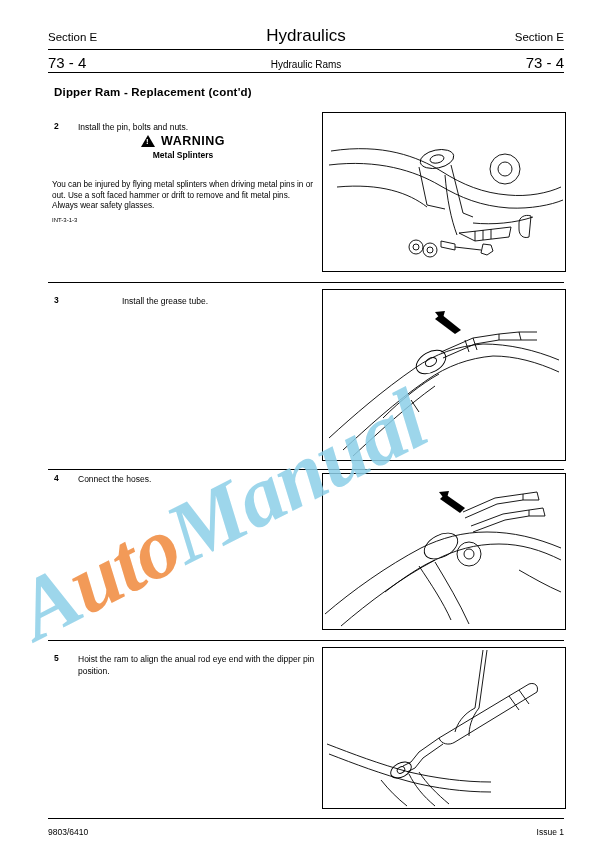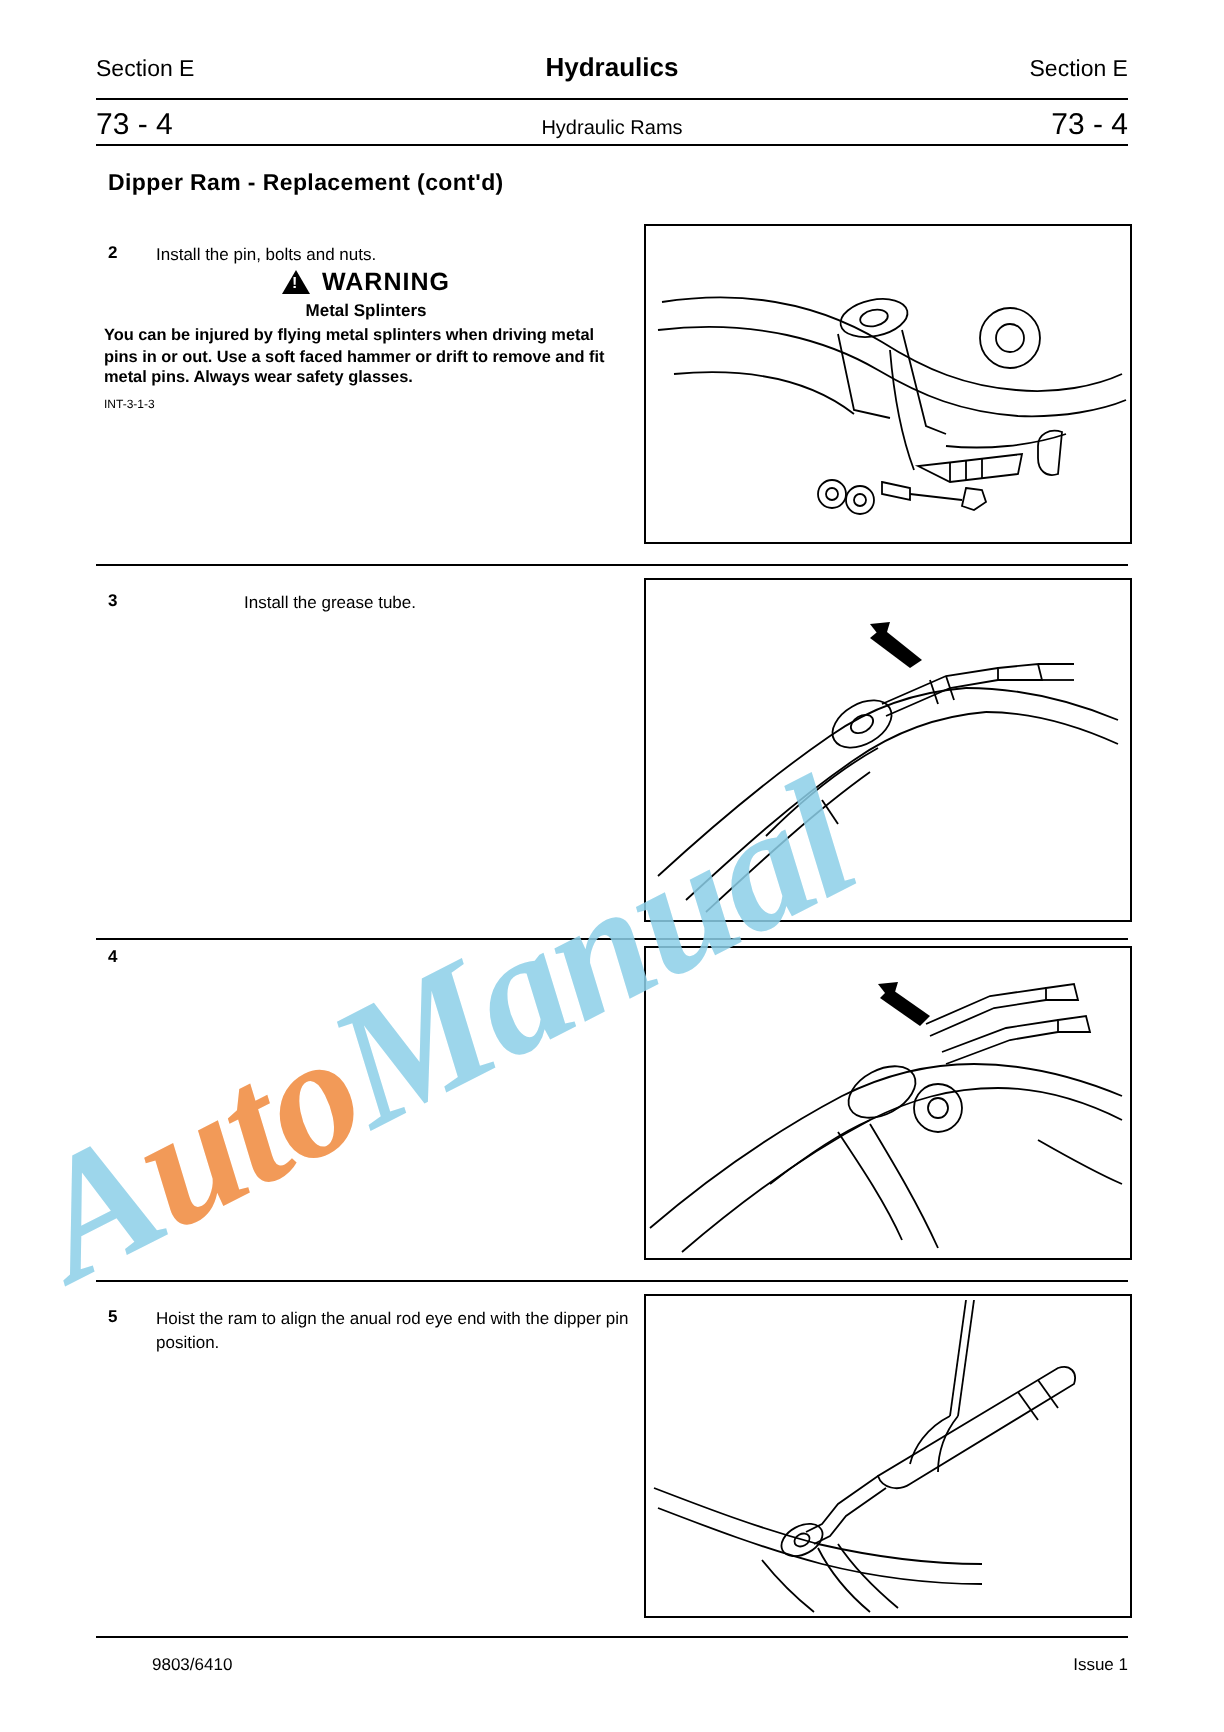--- a/index.html
+++ b/index.html
@@ -31,22 +31,22 @@
     height: 20px;
     display: flex;
     align-items: baseline;
     justify-content: space-between;
   }
   .hdr-left, .hdr-right {
     font-size: 11.5px;
     color: #000;
   }
   .hdr-center {
-    font-size: 13px;
-    font-weight: bold;
+    font-size: 17px;
+    font-weight: normal;
     text-align: center;
   }
   .hdr-rule {
     position: absolute;
     left: 48px;
     right: 48px;
     top: 49px;
     border-top: 1px solid #000;
     height: 0;
   }
@@ -139,23 +139,23 @@
     font-weight: bold;
     letter-spacing: .5px;
   }
   .warn-sub {
     font-size: 8.5px;
     font-weight: bold;
     margin-top: 2px;
   }
   .warn-body {
     font-size: 8.2px;
-    font-weight: bold;
+    font-weight: normal;
     line-height: 10.5px;
-    margin-top: 3px;
+    margin-top: 20px;
     text-align: left;
   }
   .warn-code {
     font-size: 6px;
     margin-top: 5px;
     text-align: left;
   }
 
   
   .fig {
@@ -166,21 +166,20 @@
   }
   .fig svg { display: block; }
   .foot-row {
     position: absolute;
     left: 48px;
     right: 48px;
     top: 827px;
     display: flex;
     justify-content: space-between;
     font-size: 8.5px;
-    margin-left: 28px;
   }
 
   
   .watermark {
     position: absolute;
     left: 0; top: 0;
     width: 612px; height: 866px;
     pointer-events: none;
   }
   .wm-text {
@@ -302,20 +301,21 @@
 
       <path d="M60 128 C78 110 98 94 116 84"></path>
       <path d="M88 110 L96 122"></path>
       <path d="M30 166 C56 142 84 116 112 96"></path>
     </svg>
   </div>
 
   <div class="step-rule" style="top:469px;"></div>
 
   <div class="step-num" style="left:54px; top:473px;">4</div>
+  <div class="step-text" style="left:78px; top:473px;">Connect the hoses.</div>
 
   <div class="fig" style="left:322px; top:473px; width:242px; height:155px;">
     <svg width="242" height="155" viewBox="0 0 242 155" fill="none" stroke="#000" stroke-width="0.9">
 
       <path d="M122 20 L142 34 L137 39 L117 25 Z" fill="#000" stroke="none"></path>
       <path d="M116 18 L126 17 L123 27 Z" fill="#000" stroke="none"></path>
 
       <path d="M140 38 L172 24 L200 20"></path>
       <path d="M142 44 L174 30 L200 26"></path>
       <path d="M148 52 L180 40 L206 36"></path>

